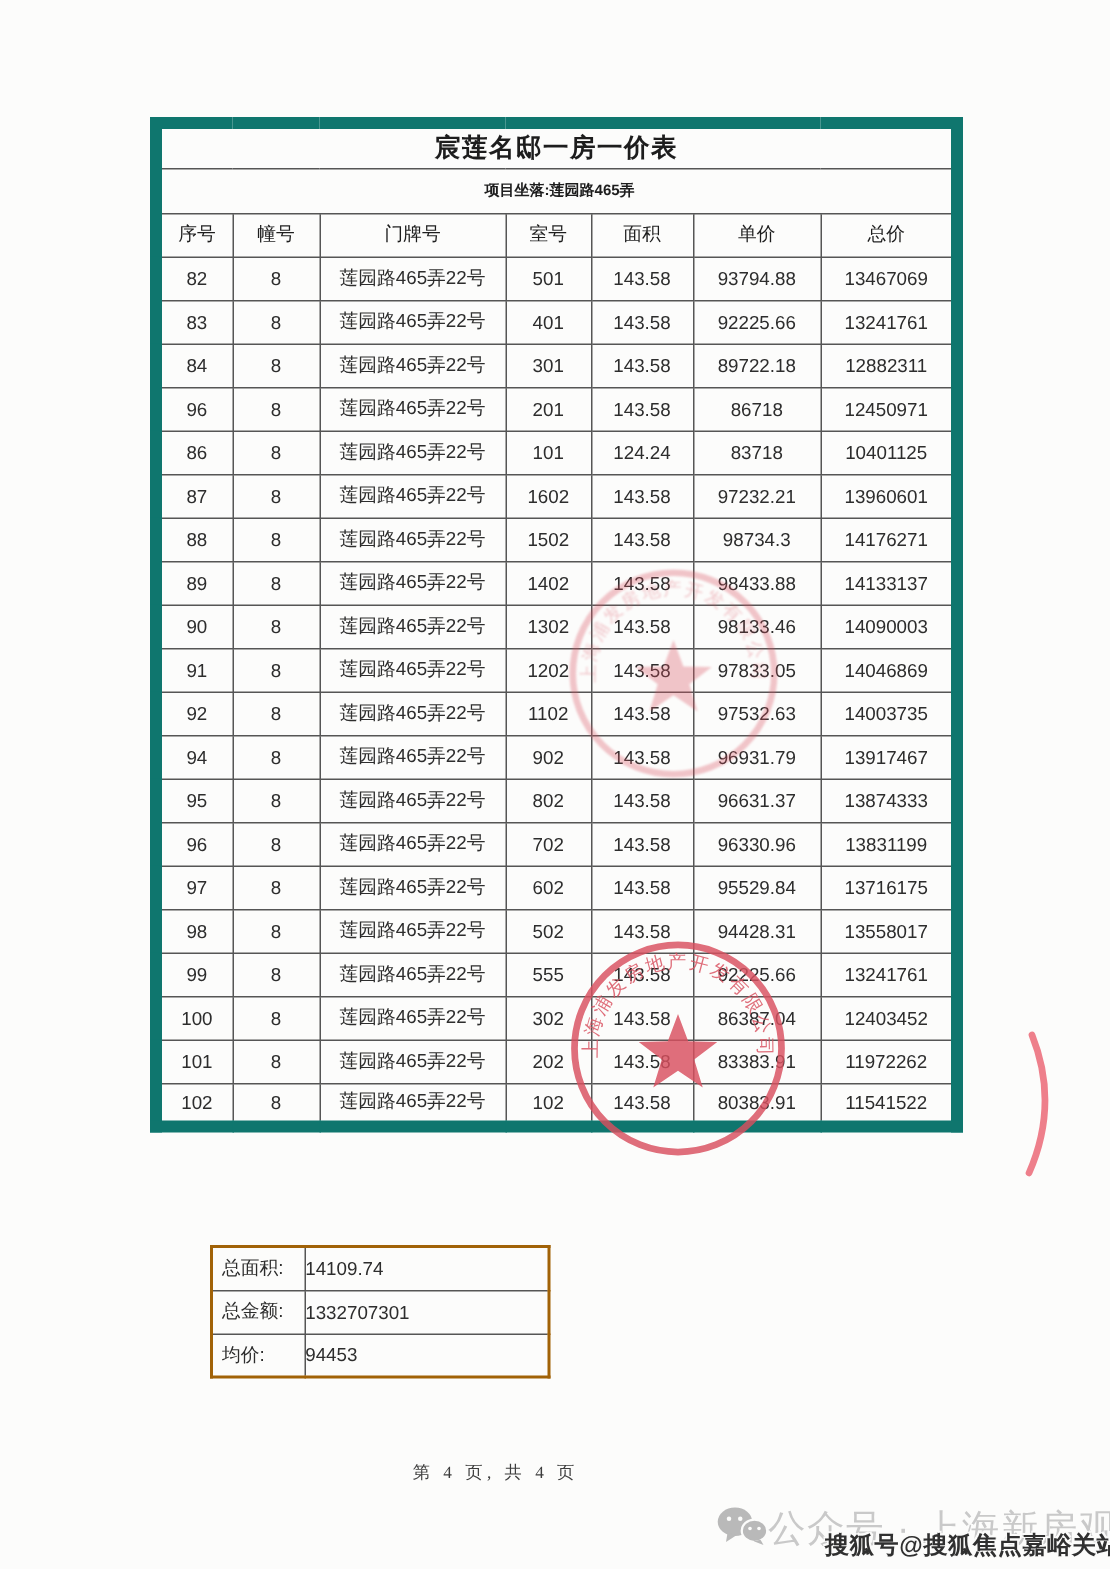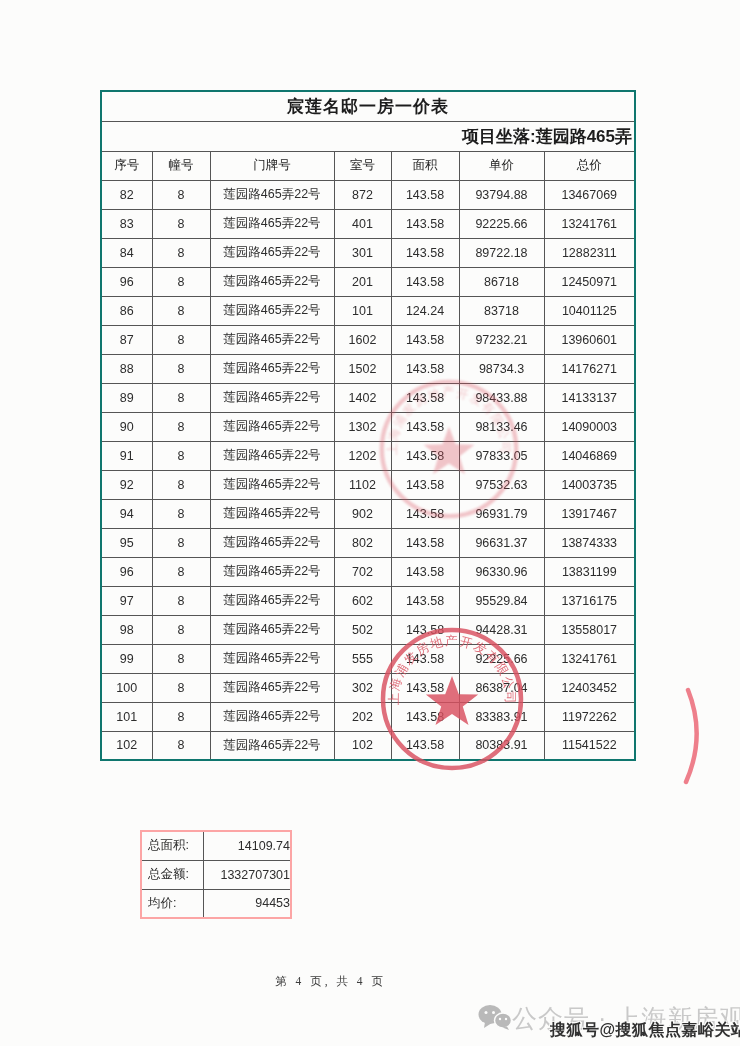--- a/index.html
+++ b/index.html
@@ -7,53 +7,52 @@
   body { font-family:"Liberation Sans", sans-serif; }
   .page {
     position:relative; width:740px; height:1046px;
     background:#fcfcfb; overflow:hidden;
   }
 
   
   .price-table {
     position:absolute; left:100px; top:78px; width:534px;
     border-collapse:collapse; table-layout:fixed;
-    border:2px solid #0f766e;
+    border:8px solid #0f766e;
     background:transparent;
     color:#2d2d2d;
-    margin-top:12px;
   }
   .price-table td, .price-table th {
     border:1px solid #555;
     height:29px; padding:0 2px;
     font-size:12.5px; text-align:center;
     font-weight:normal; color:#2d2d2d;
     overflow:hidden; white-space:nowrap;
   }
   .price-table .title-cell {
     height:30px; font-size:17px; font-weight:bold; color:#1d1d1d;
     letter-spacing:1px;
   }
   .price-table .project-cell {
-    height:30px; text-align:right; padding-left:6px;
-    font-size:17px; font-weight:bold; color:#1d1d1d;
+    height:30px; text-align:center; padding-left:6px;
+    font-size:10px; font-weight:bold; color:#1d1d1d;
   }
   .price-table thead th {
     font-weight:normal; color:#1d1d1d;
   }
 
   
   .summary-table {
-    position:absolute; left:140px; top:830px; width:152px;
+    position:absolute; left:140px; top:830px; width:227px;
     border-collapse:collapse; table-layout:fixed;
-    border:2px solid #fca5a5;
+    border:2px solid #a16207;
   }
   .summary-table td {
     border:1px solid #555; height:29px;
-    font-size:12.5px; color:#2d2d2d; text-align:right;
+    font-size:12.5px; color:#2d2d2d; text-align:left;
     white-space:nowrap; overflow:hidden;
   }
   .summary-table td:first-child {
     text-align:left; padding-left:6px; width:62px;
   }
 
   
   .page-footer {
     position:absolute; left:0; right:107px; top:974px;
     text-align:center;
@@ -111,21 +110,21 @@
         <th>面积</th>
         <th>单价</th>
         <th>总价</th>
       </tr>
     </thead>
     <tbody>
         <tr>
           <td>82</td>
           <td>8</td>
           <td>莲园路465弄22号</td>
-          <td>872</td>
+          <td>501</td>
           <td>143.58</td>
           <td>93794.88</td>
           <td>13467069</td>
         </tr>
         <tr>
           <td>83</td>
           <td>8</td>
           <td>莲园路465弄22号</td>
           <td>401</td>
           <td>143.58</td>

